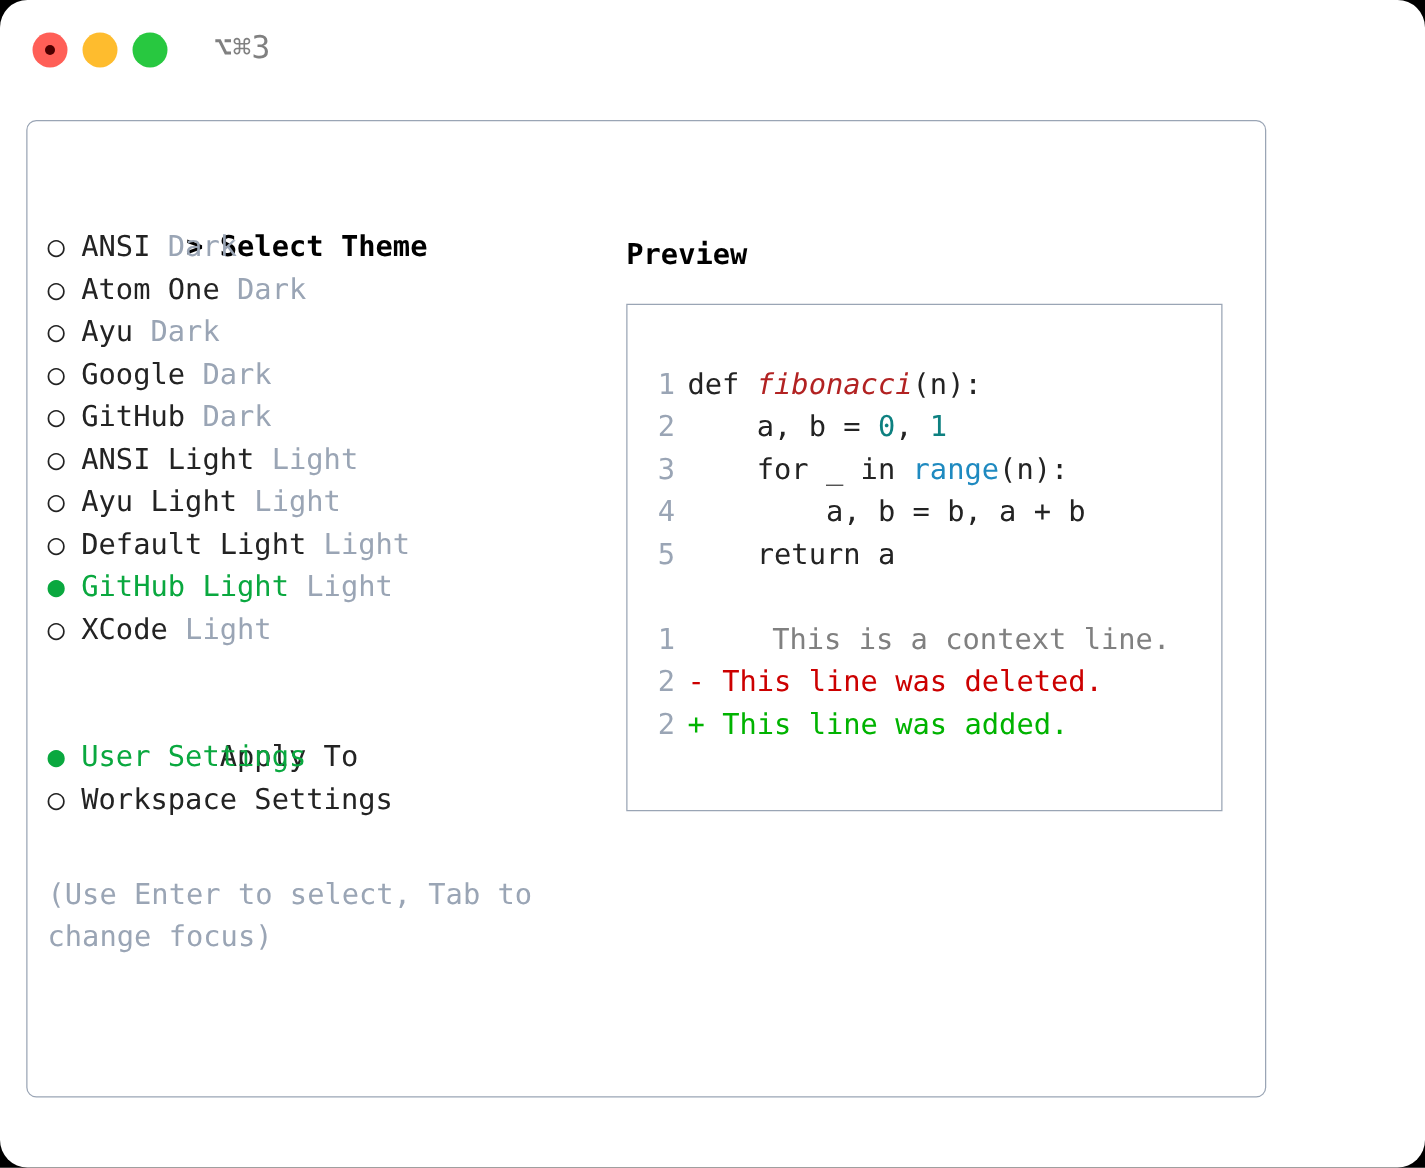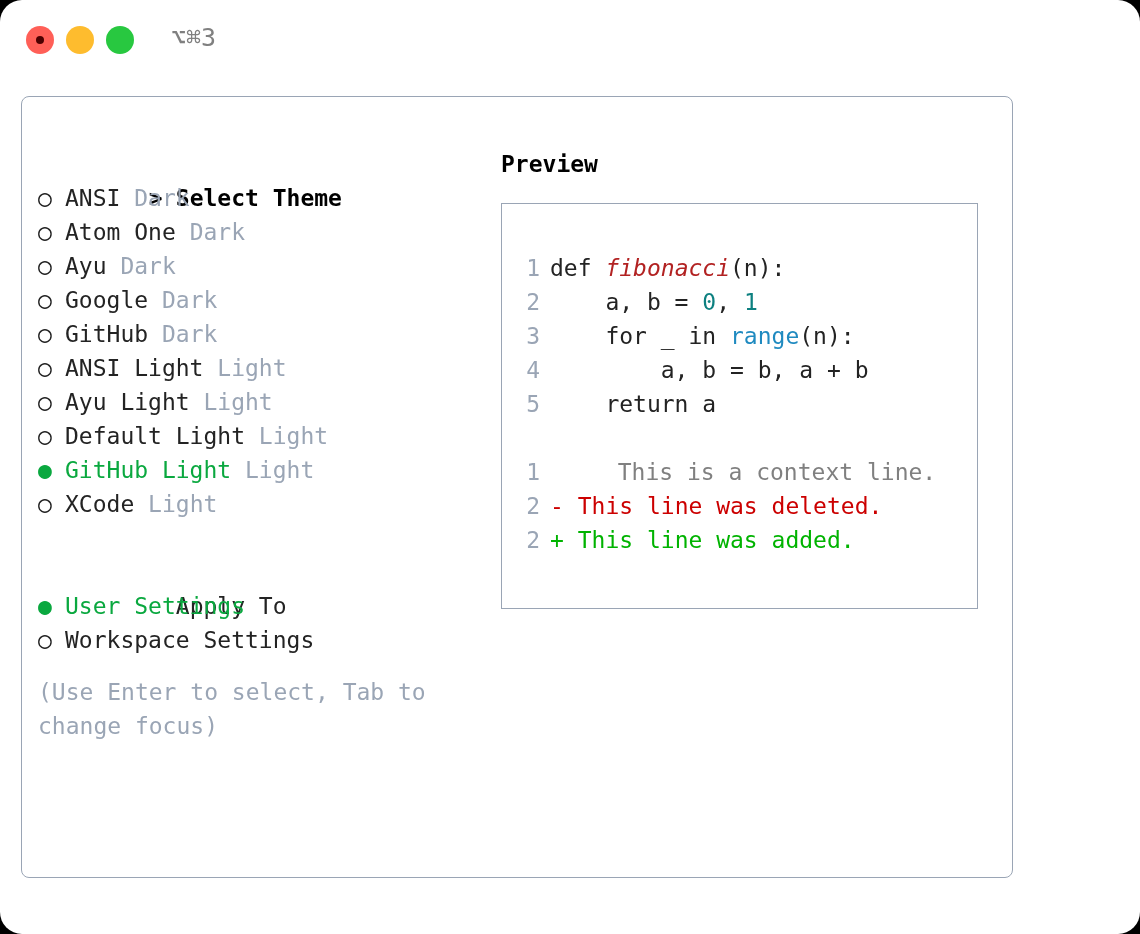--- a/index.html
+++ b/index.html
@@ -105,34 +105,35 @@
   .row.selected .label,
   .row.selected .marker {
     color: #0aa83f;
   }
   .tag {
     color: #9aa5b5;
   }
   .spacer-row { height: 34px; }
 
   .hint {
-    margin-top: 18px;
+    margin-top: 42px;
     font-size: 23px;
     line-height: 34px;
     color: #9aa5b5;
     width: 410px;
   }
 
   
   .preview-title {
     font-size: 23px;
     font-weight: bold;
     color: #000000;
     line-height: 34px;
     white-space: pre;
+    margin-top: 40px;
   }
   #preview-box {
     margin-top: 22px;
     width: 477px;
     height: 406px;
     border: 1.5px solid #9aa5b5;
     box-sizing: border-box;
     background: #ffffff;
     position: relative;
   }

